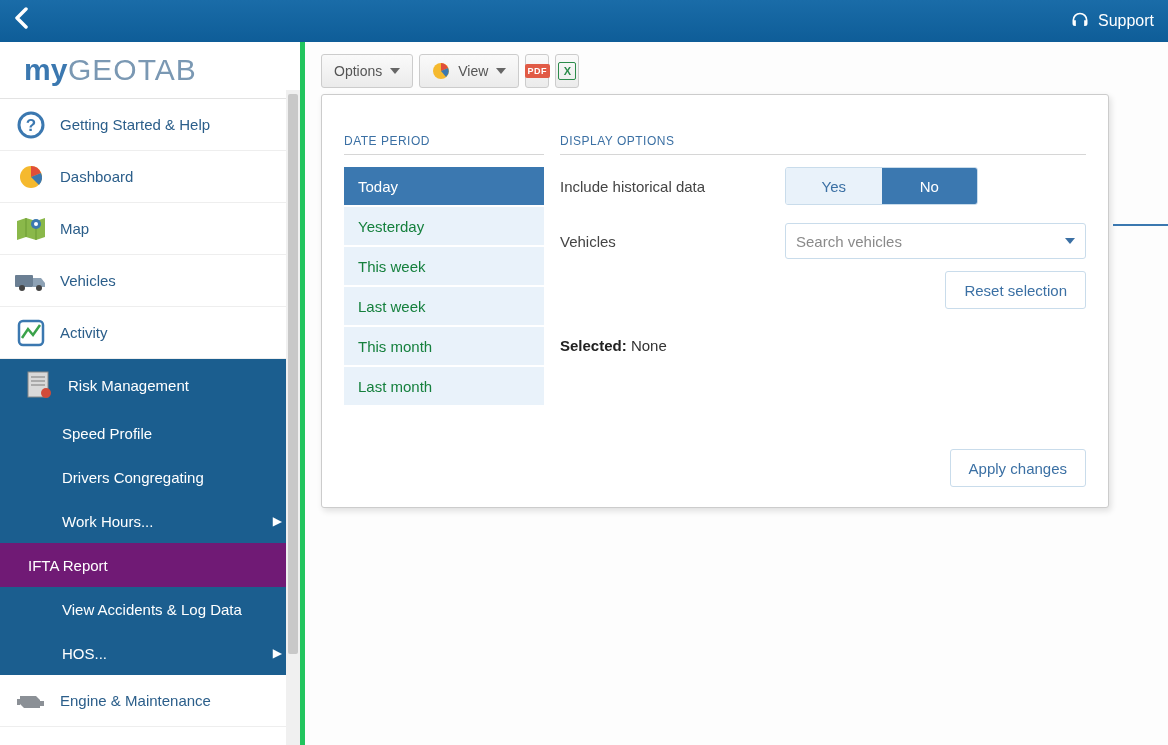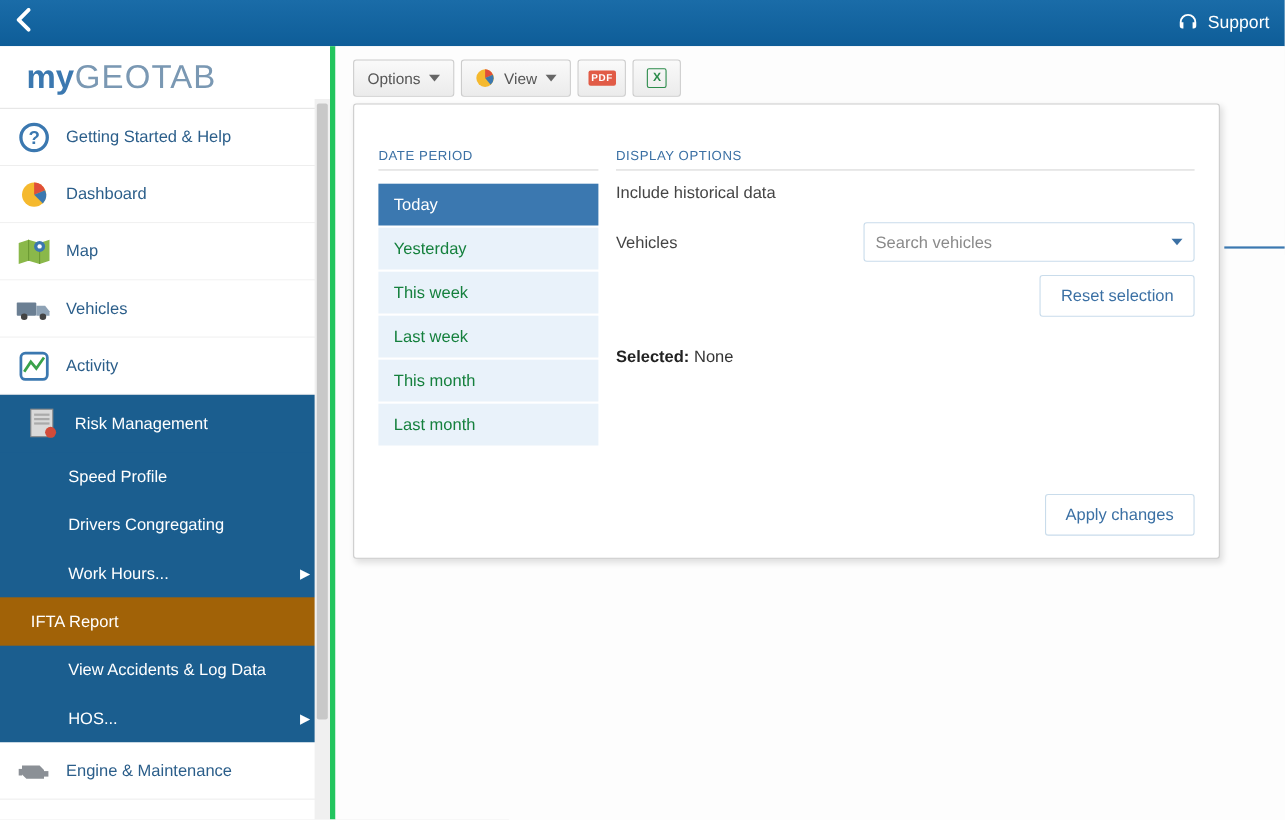--- a/index.html
+++ b/index.html
@@ -99,21 +99,21 @@
     padding: 0 18px 0 62px;
     height: 44px;
     display: flex;
     align-items: center;
     justify-content: space-between;
     color: #fff;
     cursor: pointer;
     font-size: 15px;
   }
   .sub-item.selected {
-    background: #a16207;
+    background: #701a75;
     padding-left: 28px;
   }
   .sub-item .chev {
     color: #fff;
     font-size: 12px;
   }
   .risk-header {
     display: flex;
     align-items: center;
     gap: 12px;
@@ -141,21 +141,21 @@
     border-radius: 3px;
     padding: 0 12px;
     display: flex;
     align-items: center;
     gap: 8px;
     color: #555;
     font-size: 14px;
     cursor: pointer;
   }
   .toolbar .iconbtn {
-    width: 44px;
+    width: 24px;
     justify-content: center;
     padding: 0;
   }
   .panel {
     margin-top: 6px;
     width: 788px;
     background: #fff;
     border: 1px solid #ccc;
     border-radius: 3px;
     box-shadow: 2px 3px 6px rgba(0,0,0,0.12);
@@ -446,20 +446,24 @@
               <li>This week</li>
               <li>Last week</li>
               <li>This month</li>
               <li>Last month</li>
             </ul>
         </div>
         <div class="col-right">
           <div class="section-title">DISPLAY OPTIONS</div>
           <div class="row">
             <div class="row-label">Include historical data</div>
+            <div class="toggle">
+              <div class="yes">Yes</div>
+              <div class="no">No</div>
+            </div>
           </div>
           <div class="row">
             <div class="row-label">Vehicles</div>
             <div class="select-like">
               <span>Search vehicles</span>
               <span class="chev-down blue"></span>
             </div>
           </div>
           <div class="reset-row">
             <div class="light-btn">

